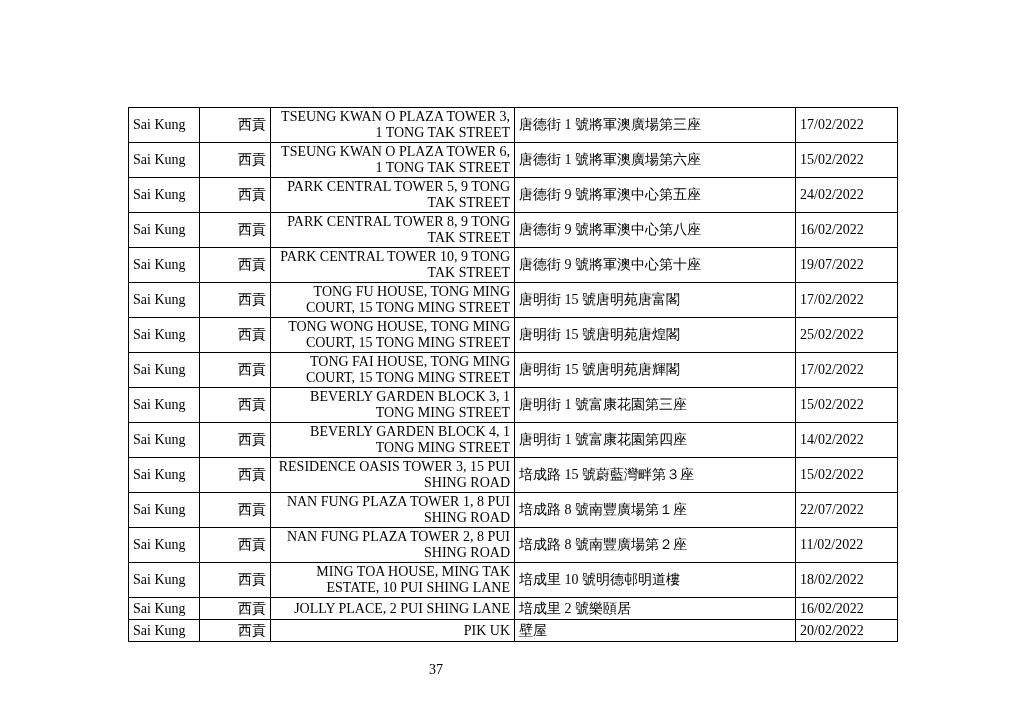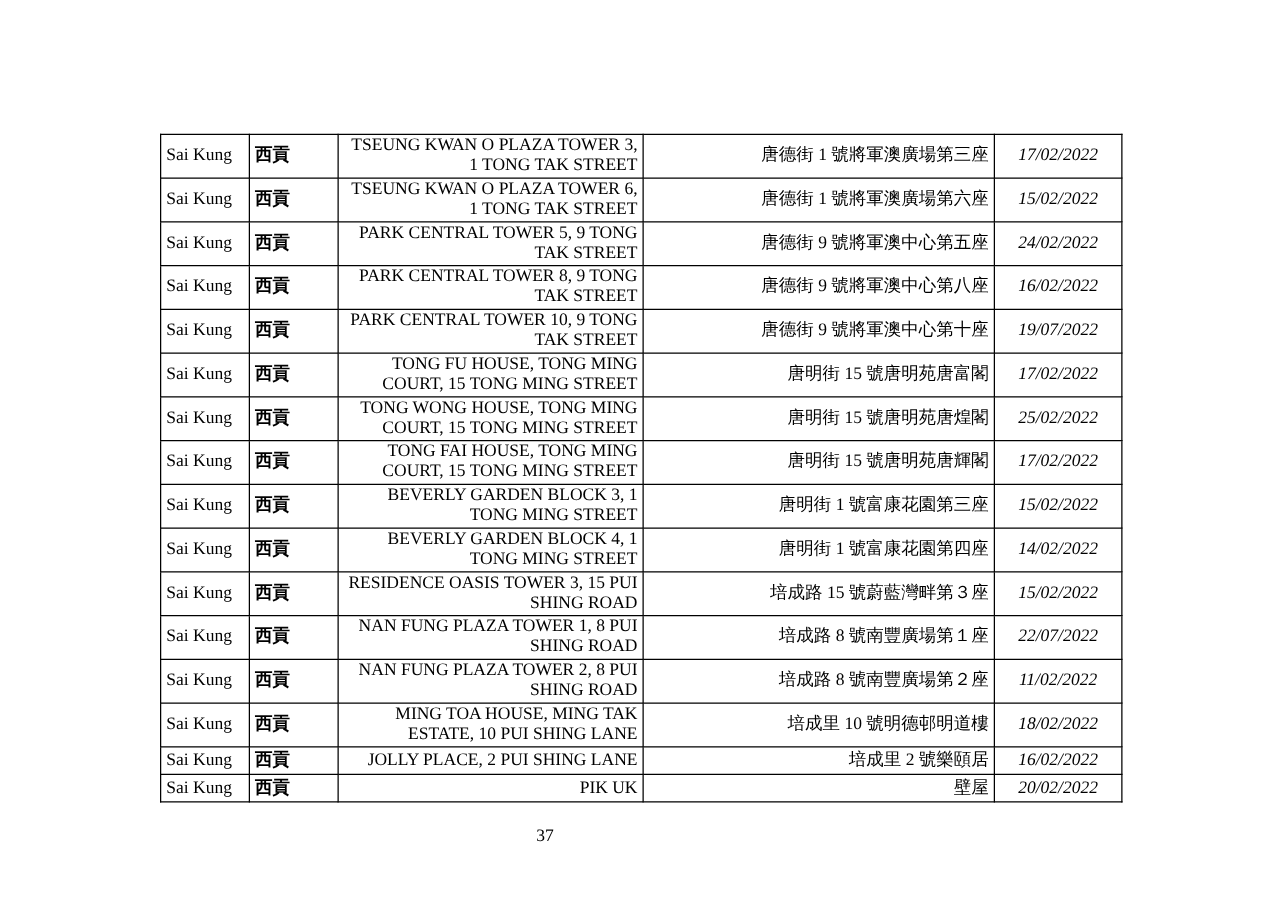--- a/index.html
+++ b/index.html
@@ -38,36 +38,34 @@
     padding: 1px 4px;
     height: 19px;
     overflow: hidden;
   }
   td.cell-en {
     text-align: left;
     padding-left: 6px;
     white-space: nowrap;
   }
   td.cell-zh-center {
-    text-align: left;
-    font-size: 14px;
-    font-weight: bold;
+    text-align: right;
+    font-size: 14px;
   }
   td.cell-addr-en {
     text-align: right;
   }
   td.cell-addr-zh {
-    text-align: right;
+    text-align: left;
     font-size: 14px;
     white-space: nowrap;
   }
   td.cell-date {
-    text-align: center;
+    text-align: left;
     white-space: nowrap;
-    font-style: italic;
   }
   .page-number {
     position: absolute;
     left: 0;
     top: 662px;
     width: 872px;
     text-align: center;
     font-size: 14px;
   }
 </style>

